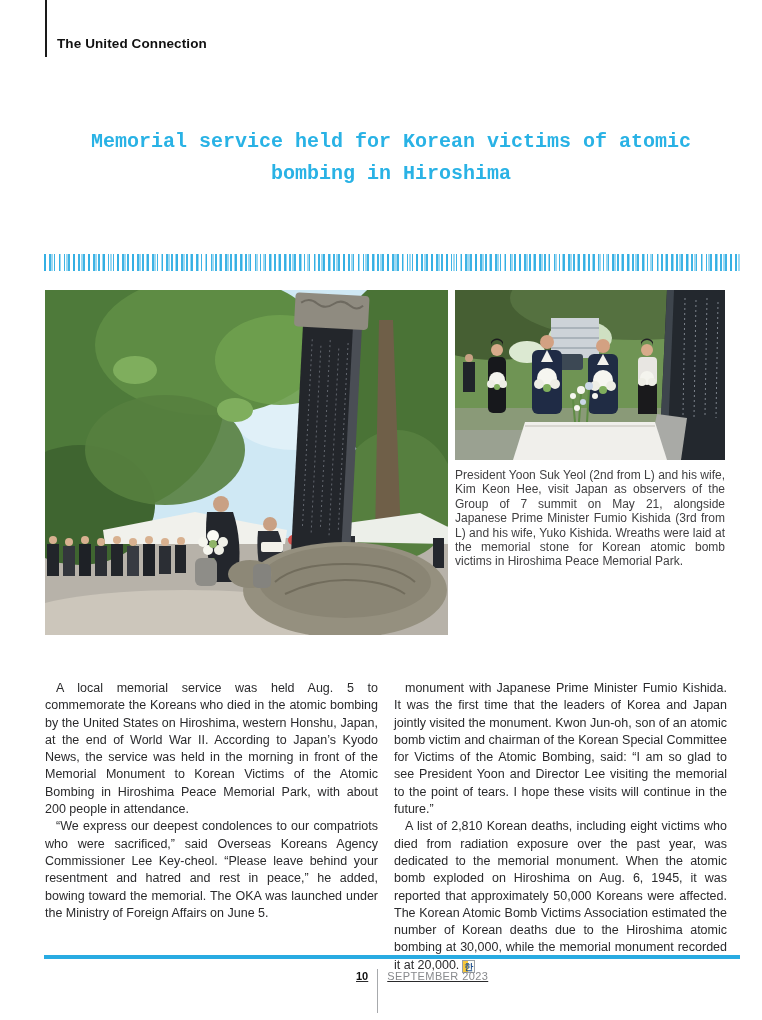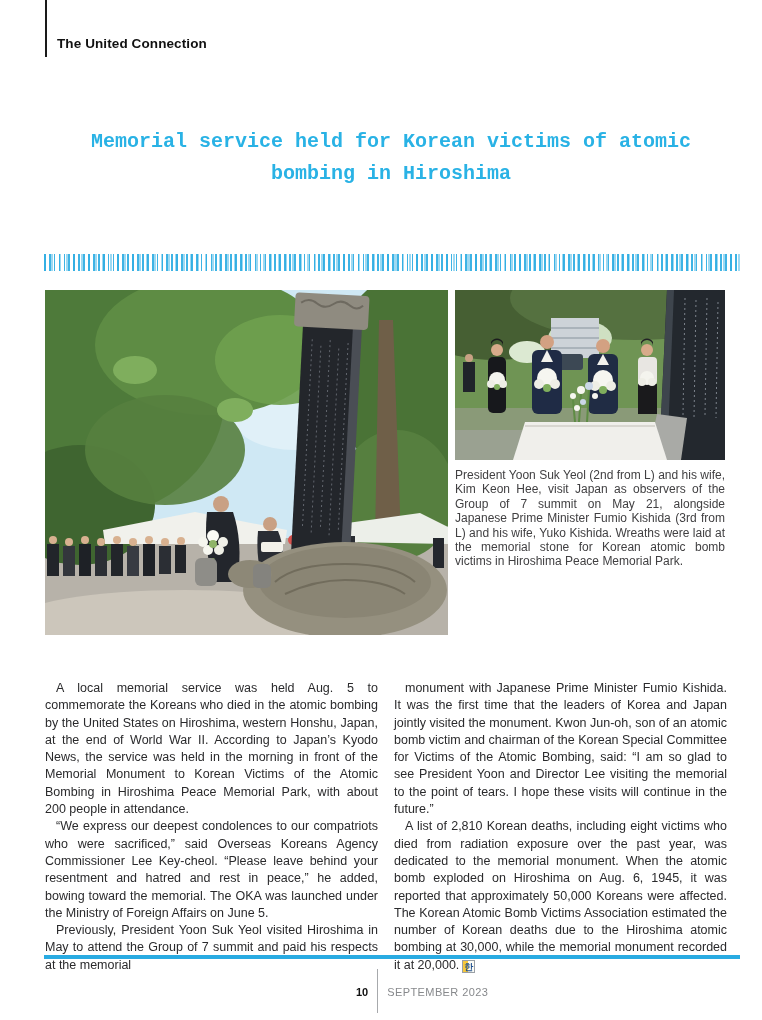--- a/index.html
+++ b/index.html
@@ -44,21 +44,21 @@
            text-align:justify;color:var(--body-text);margin-top:12px;}
   .col-left{left:45px;width:333px;}
   .col-right{left:394px;width:333px;}
   .bodycol p{margin:0;text-indent:11px;}
 
   .endmark{display:inline-block;vertical-align:-1px;margin-left:3px;width:13px;height:13px;
            border:1px solid #9aa0a6;background:linear-gradient(90deg,#f8c93c 0 45%,#fdfdf6 45%);
            font-size:9px;line-height:12px;text-align:center;color:#1f4f8f;font-weight:bold;text-indent:0;}
 
   .footer-rule{position:absolute;left:44px;top:955px;width:696px;height:3.5px;background:var(--rule-cyan);}
-  .folio{position:absolute;left:356px;top:969px;display:flex;align-items:center;font-size:11px;}
+  .folio{position:absolute;left:356px;top:969px;display:flex;align-items:flex-start;font-size:11px;text-decoration:underline;}
   .folio .pagenum{font-weight:bold;color:#111;padding-top:1px;}
   .folio .sep{width:1px;height:44px;background:#a7a9ac;margin:0 9px 0 9px;}
   .folio .issue{color:var(--muted-gray);letter-spacing:.4px;padding-top:1px;}
 </style>
 </head>
 <body>
 
 <div class="page">
 
   <div class="kicker-rule"></div>
@@ -245,21 +245,20 @@
           <circle cx="122" cy="118" r="3" fill="#f6f6f0"></circle>
       </g>
     </svg>
   </div>
 
   <p class="caption caption-right-photo">President Yoon Suk Yeol (2nd from L) and his wife, Kim Keon Hee, visit Japan as observers of the Group of 7 summit on May 21, alongside Japanese Prime Minister Fumio Kishida (3rd from L) and his wife, Yuko Kishida. Wreaths were laid at the memorial stone for Korean atomic bomb victims in Hiroshima Peace Memorial Park.</p>
 
   <div class="bodycol col-left">
     <p>A local memorial service was held Aug. 5 to commemorate the Koreans who died in the atomic bombing by the United States on Hiroshima, western Honshu, Japan, at the end of World War II. According to Japan’s Kyodo News, the service was held in the morning in front of the Memorial Monument to Korean Victims of the Atomic Bombing in Hiroshima Peace Memorial Park, with about 200 people in attendance.</p>
     <p>“We express our deepest condolences to our compatriots who were sacrificed,” said Overseas Koreans Agency Commissioner Lee Key-cheol. “Please leave behind your resentment and hatred and rest in peace,” he added, bowing toward the memorial. The OKA was launched under the Ministry of Foreign Affairs on June 5.</p>
-    <p>Previously, President Yoon Suk Yeol visited Hiroshima in May to attend the Group of 7 summit and paid his respects at the memorial</p>
   </div>
 
   <div class="bodycol col-right">
     <p>monument with Japanese Prime Minister Fumio Kishida. It was the first time that the leaders of Korea and Japan jointly visited the monument. Kwon Jun-oh, son of an atomic bomb victim and chairman of the Korean Special Committee for Victims of the Atomic Bombing, said: “I am so glad to see President Yoon and Director Lee visiting the memorial to the point of tears. I hope these visits will continue in the future.”</p>
     <p><span>A list of 2,810 Korean deaths, including eight victims who died from radiation exposure over the past year, was dedicated to the memorial monument. When the atomic bomb exploded on Hiroshima on Aug. 6, 1945, it was reported that approximately 50,000 Koreans were affected. The Korean Atomic Bomb Victims Association estimated the number of Korean deaths due to the Hiroshima atomic bombing at 30,000, while the memorial monument recorded it at 20,000.</span><span class="endmark">한</span></p>
   </div>
 
   <div class="footer-rule"></div>
   <div class="folio">
     <span class="pagenum">10</span>

